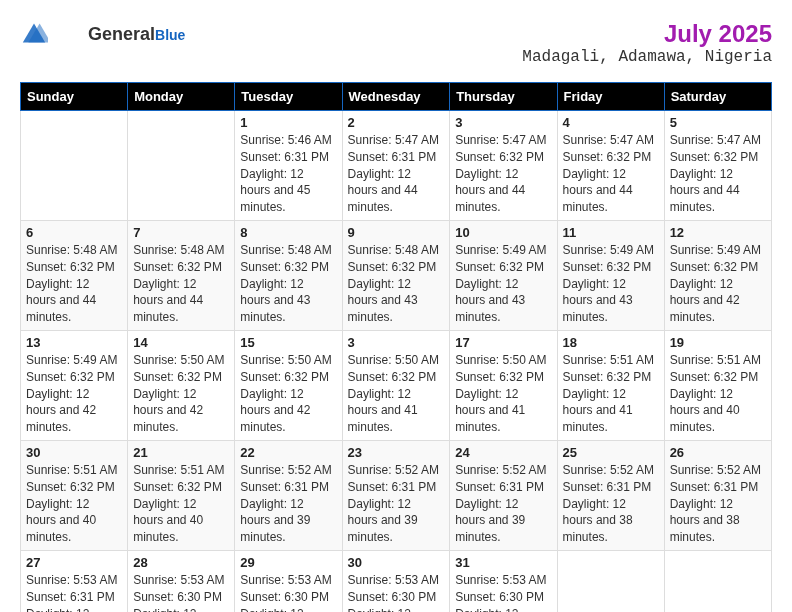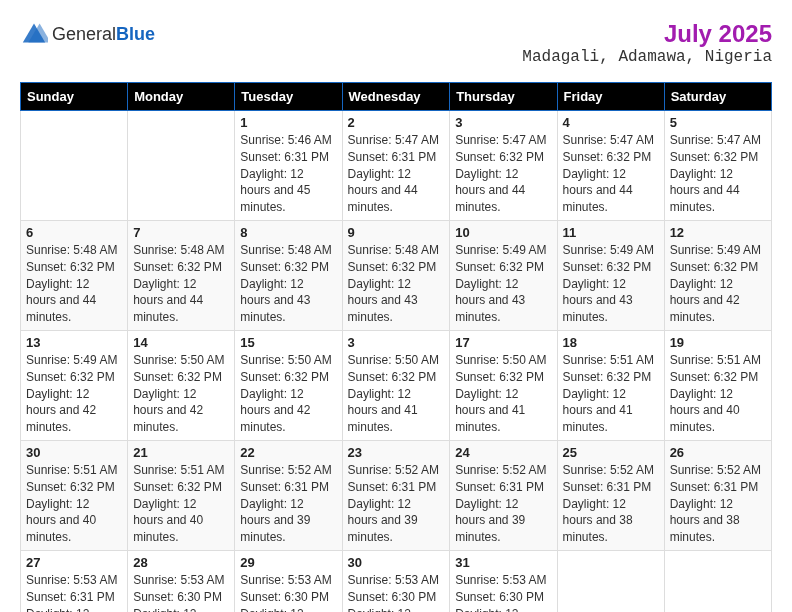--- a/index.html
+++ b/index.html
@@ -16,25 +16,26 @@
       align-items: flex-start;
       margin-bottom: 16px;
     }
     .logo {
       display: flex;
       align-items: center;
       gap: 4px;
     }
     .logo-text-general {
       font-size: 18px;
-      font-weight: normal;
+      font-weight: bold;
       color: #333;
+      margin-left: 36px;
     }
     .logo-text-blue {
-      font-size: 18px;
+      font-size: 14px;
       font-weight: bold;
       color: #1565c0;
     }
     .logo-icon {
       width: 28px;
       height: 28px;
     }
     .title-area {
       text-align: right;
     }

